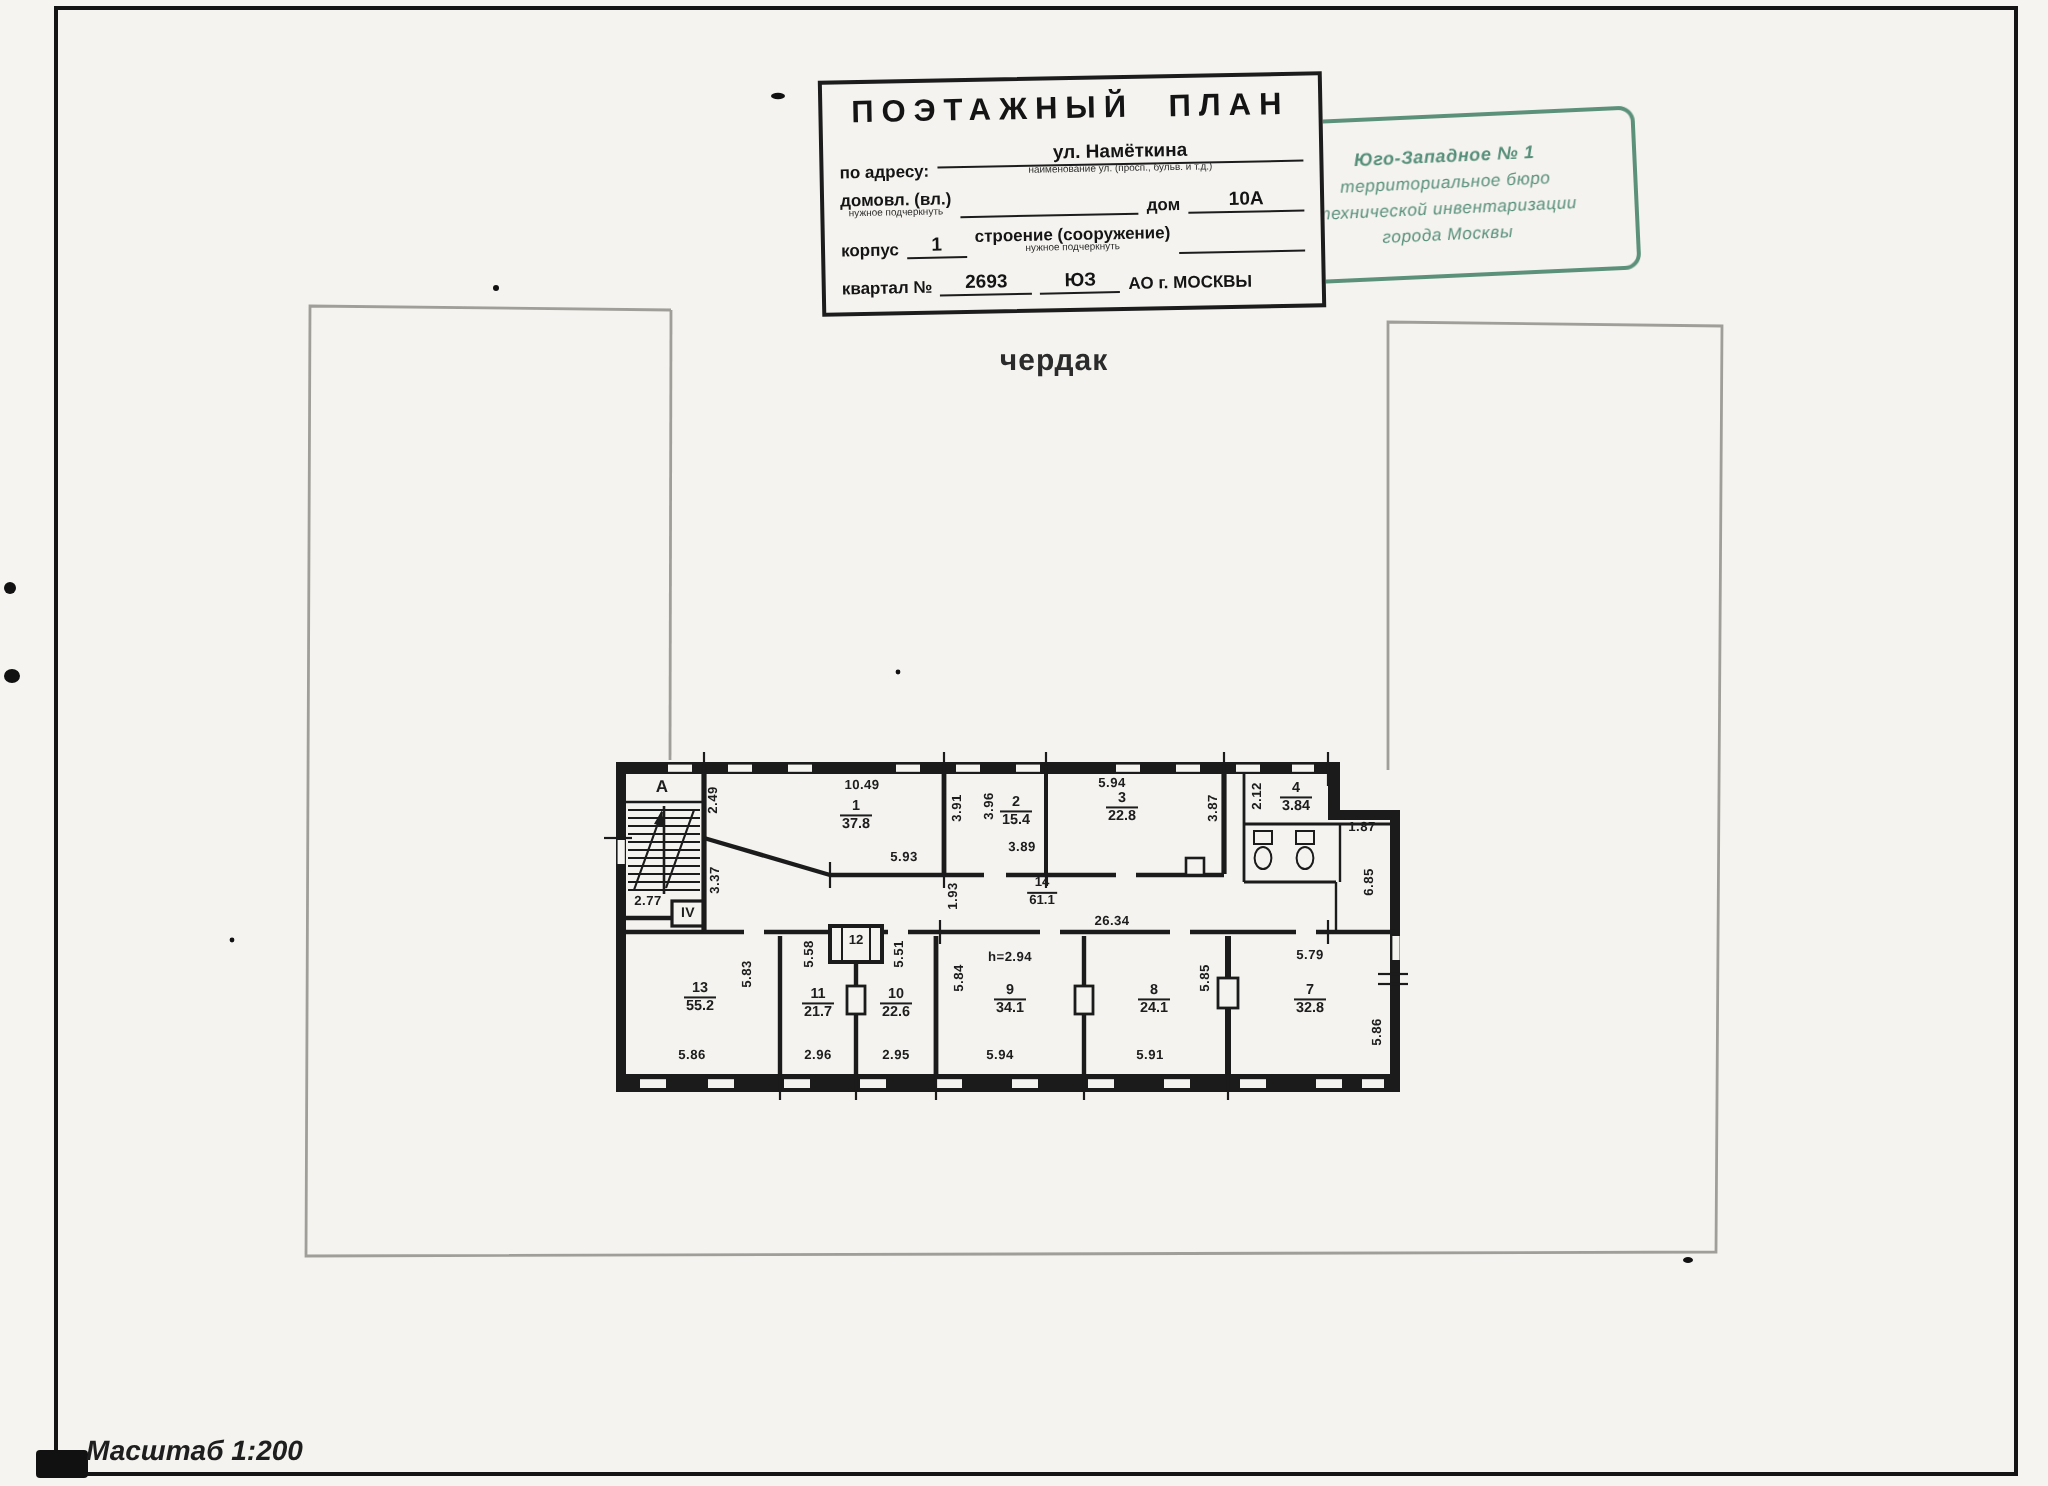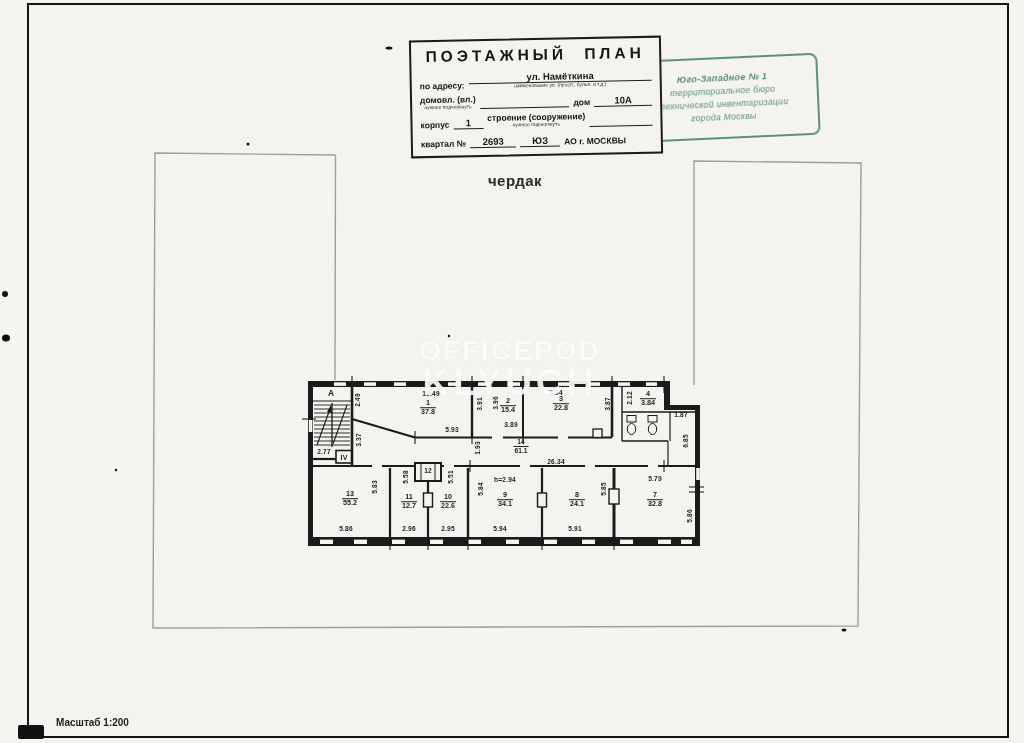--- a/index.html
+++ b/index.html
@@ -18,22 +18,22 @@
   .fill{flex:1;}
   .cap{font-size:5px;font-weight:400;text-align:center;line-height:1.1;color:#2e2e2e;}
   .stacked{display:flex;flex-direction:column;align-items:center;}
 
   
   .stamp{position:absolute;left:627px;top:57px;width:188px;height:78px;transform:rotate(-2.6deg);border:2px solid #47836c;border-radius:8px;color:#40806a;z-index:5;opacity:.88;filter:blur(.25px);display:flex;flex-direction:column;justify-content:center;align-items:center;font-style:italic;line-height:1.5;}
   .stamp-badge{position:absolute;left:5px;top:11px;width:15px;height:13px;border:1.6px solid #47836c;border-radius:50%;font-size:9px;font-weight:700;display:flex;align-items:center;justify-content:center;font-style:normal;}
   .stamp-l{font-size:8.6px;letter-spacing:.3px;white-space:nowrap;}
   .stamp-l.first{font-weight:800;font-size:9px;}
 
-  .floor-label{position:absolute;left:455px;top:172px;width:120px;text-align:center;font-size:15px;font-weight:700;letter-spacing:.5px;color:#2b2b2b;z-index:4;}
-  .scale-label{position:absolute;left:56px;top:717px;font-size:10px;font-weight:800;color:#1e1e1e;z-index:6;}
+  .floor-label{position:absolute;left:467px;top:172px;width:120px;text-align:center;font-size:15px;font-weight:700;letter-spacing:.5px;color:#2b2b2b;z-index:4;}
+  .scale-label{position:absolute;left:43px;top:717px;font-size:14px;font-weight:800;color:#1e1e1e;z-index:6;font-style:italic;}
 
   
   .watermark{position:absolute;left:510px;top:369px;transform:translate(-50%,-50%);text-align:center;z-index:5;color:rgba(255,255,255,.85);text-shadow:0 0 1px rgba(190,190,185,.45);font-weight:800;pointer-events:none;}
   .wm1{font-size:28px;letter-spacing:2px;line-height:1;}
   .wm2{font-size:37px;letter-spacing:4px;line-height:.95;}
 
   
   .plan-labels{position:absolute;inset:0;z-index:3;color:#1d1d1d;}
   .dim{position:absolute;font-size:6.6px;font-weight:700;white-space:nowrap;transform:translate(-50%,-50%);letter-spacing:.2px;}
   .dim.v{transform:translate(-50%,-50%) rotate(-90deg);}
@@ -245,21 +245,21 @@
     <div class="room" style="left:521px;top:446px;font-size:6.6px">
       <span>14</span>
       <span class="ra">61.1</span>
     </div>
     <div class="room" style="left:350px;top:499px">
       <span>13</span>
       <span class="ra">55.2</span>
     </div>
     <div class="room" style="left:409px;top:502px">
       <span>11</span>
-      <span class="ra">12.7</span>
+      <span class="ra">21.7</span>
     </div>
     <div class="room" style="left:428px;top:471px;font-size:6.6px">
       <span>12</span>
     </div>
     <div class="room" style="left:448px;top:502px">
       <span>10</span>
       <span class="ra">22.6</span>
     </div>
     <div class="room" style="left:505px;top:500px">
       <span>9</span>
@@ -268,24 +268,20 @@
     <div class="room" style="left:577px;top:500px">
       <span>8</span>
       <span class="ra">24.1</span>
     </div>
     <div class="room" style="left:655px;top:500px">
       <span>7</span>
       <span class="ra">32.8</span>
     </div>
   </div>
 
-  <div class="watermark">
-    <div class="wm1">OFFICEPOD</div>
-    <div class="wm2">KLYUCH</div>
-  </div>
 
   <div class="titleblock">
     <div class="tb-title">ПОЭТАЖНЫЙ ПЛАН</div>
     <div class="tb-row">
       <span class="tb-lab">по адресу:</span>
       <span class="fill stacked">
         <span class="u tb-val" style="width:100%">ул. Намёткина</span>
         <span class="cap">наименование ул. (просп., бульв. и т.д.)</span>
       </span>
     </div>

